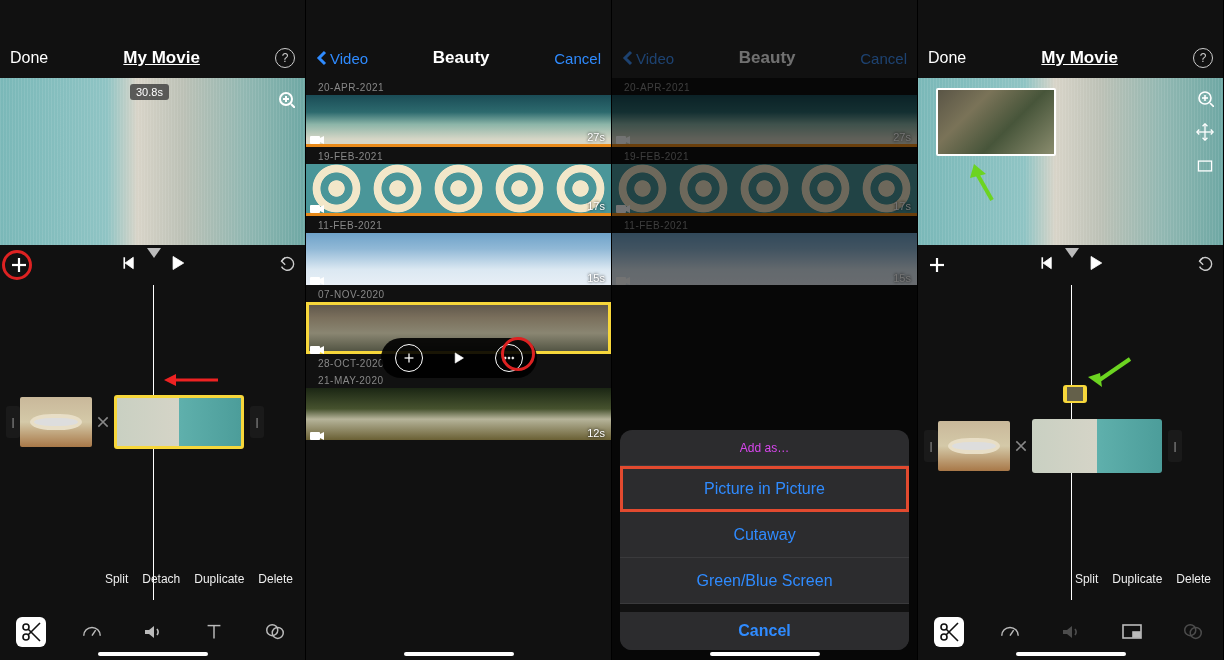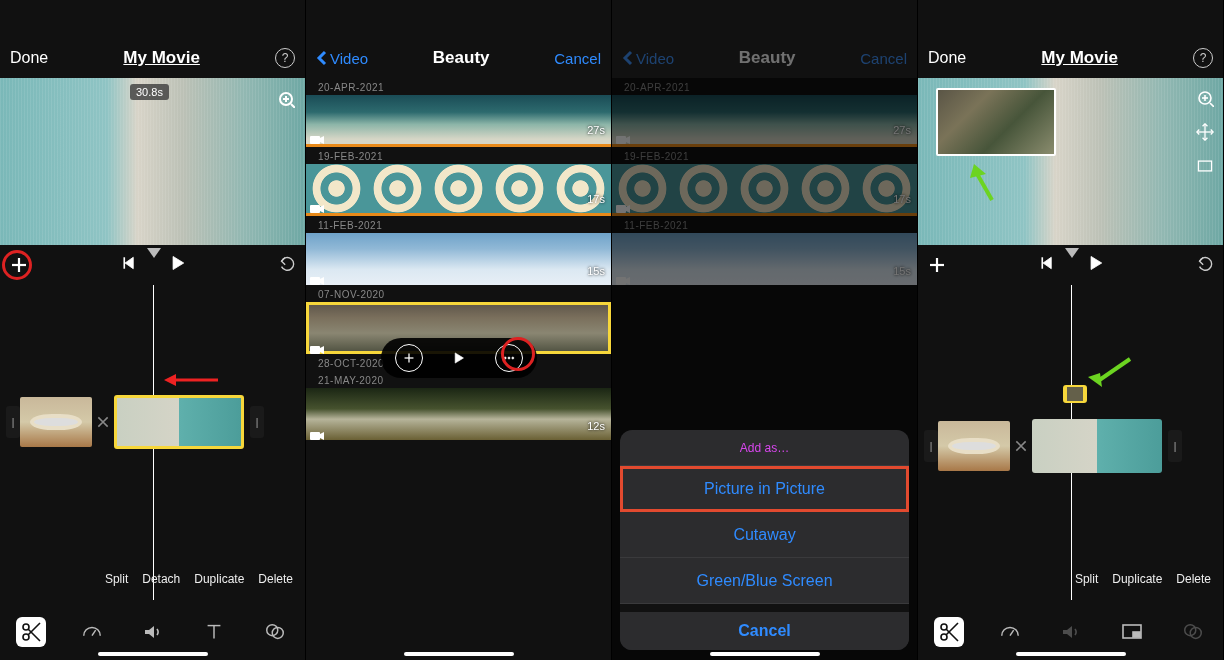--- a/index.html
+++ b/index.html
@@ -181,21 +181,21 @@
   .sf-cloud { background:linear-gradient(180deg,#6fa3c9 0%,#90b8d6 30%,#dbe8f2 70%,#e8eff6 100%); }
   .sf-city  { background:linear-gradient(180deg,#5b5348 0%,#7a6f5c 30%,#8a8672 60%, #4a4d3c 100%); }
   .sf-dark  { background:linear-gradient(180deg,#10141a 0%,#232a34 50%,#3a4a58 100%); }
   .sf-legs  { background:linear-gradient(180deg,#1b2614 0%,#46522e 40%, #b6b49a 60%, #6a6034 100%); }
   .cam-icon {
     position:absolute; left:4px; bottom:3px;
     width:14px; height:10px;
   }
   .cam-icon svg{ width:14px;height:10px; fill:#fff;}
   .dur-label {
-    position:absolute; right:6px; bottom:8px;
+    position:absolute; right:6px; bottom:1px;
     font-size:11px; color:#fff; text-shadow:0 0 3px #000;
   }
   
   .select-overlay {
     position:absolute; left:50%; transform:translateX(-50%);
     background:rgba(0,0,0,0.9);
     border-radius:24px; padding:6px 14px;
     display:flex; gap:22px; align-items:center;
   }
   .select-overlay .ov-btn {

